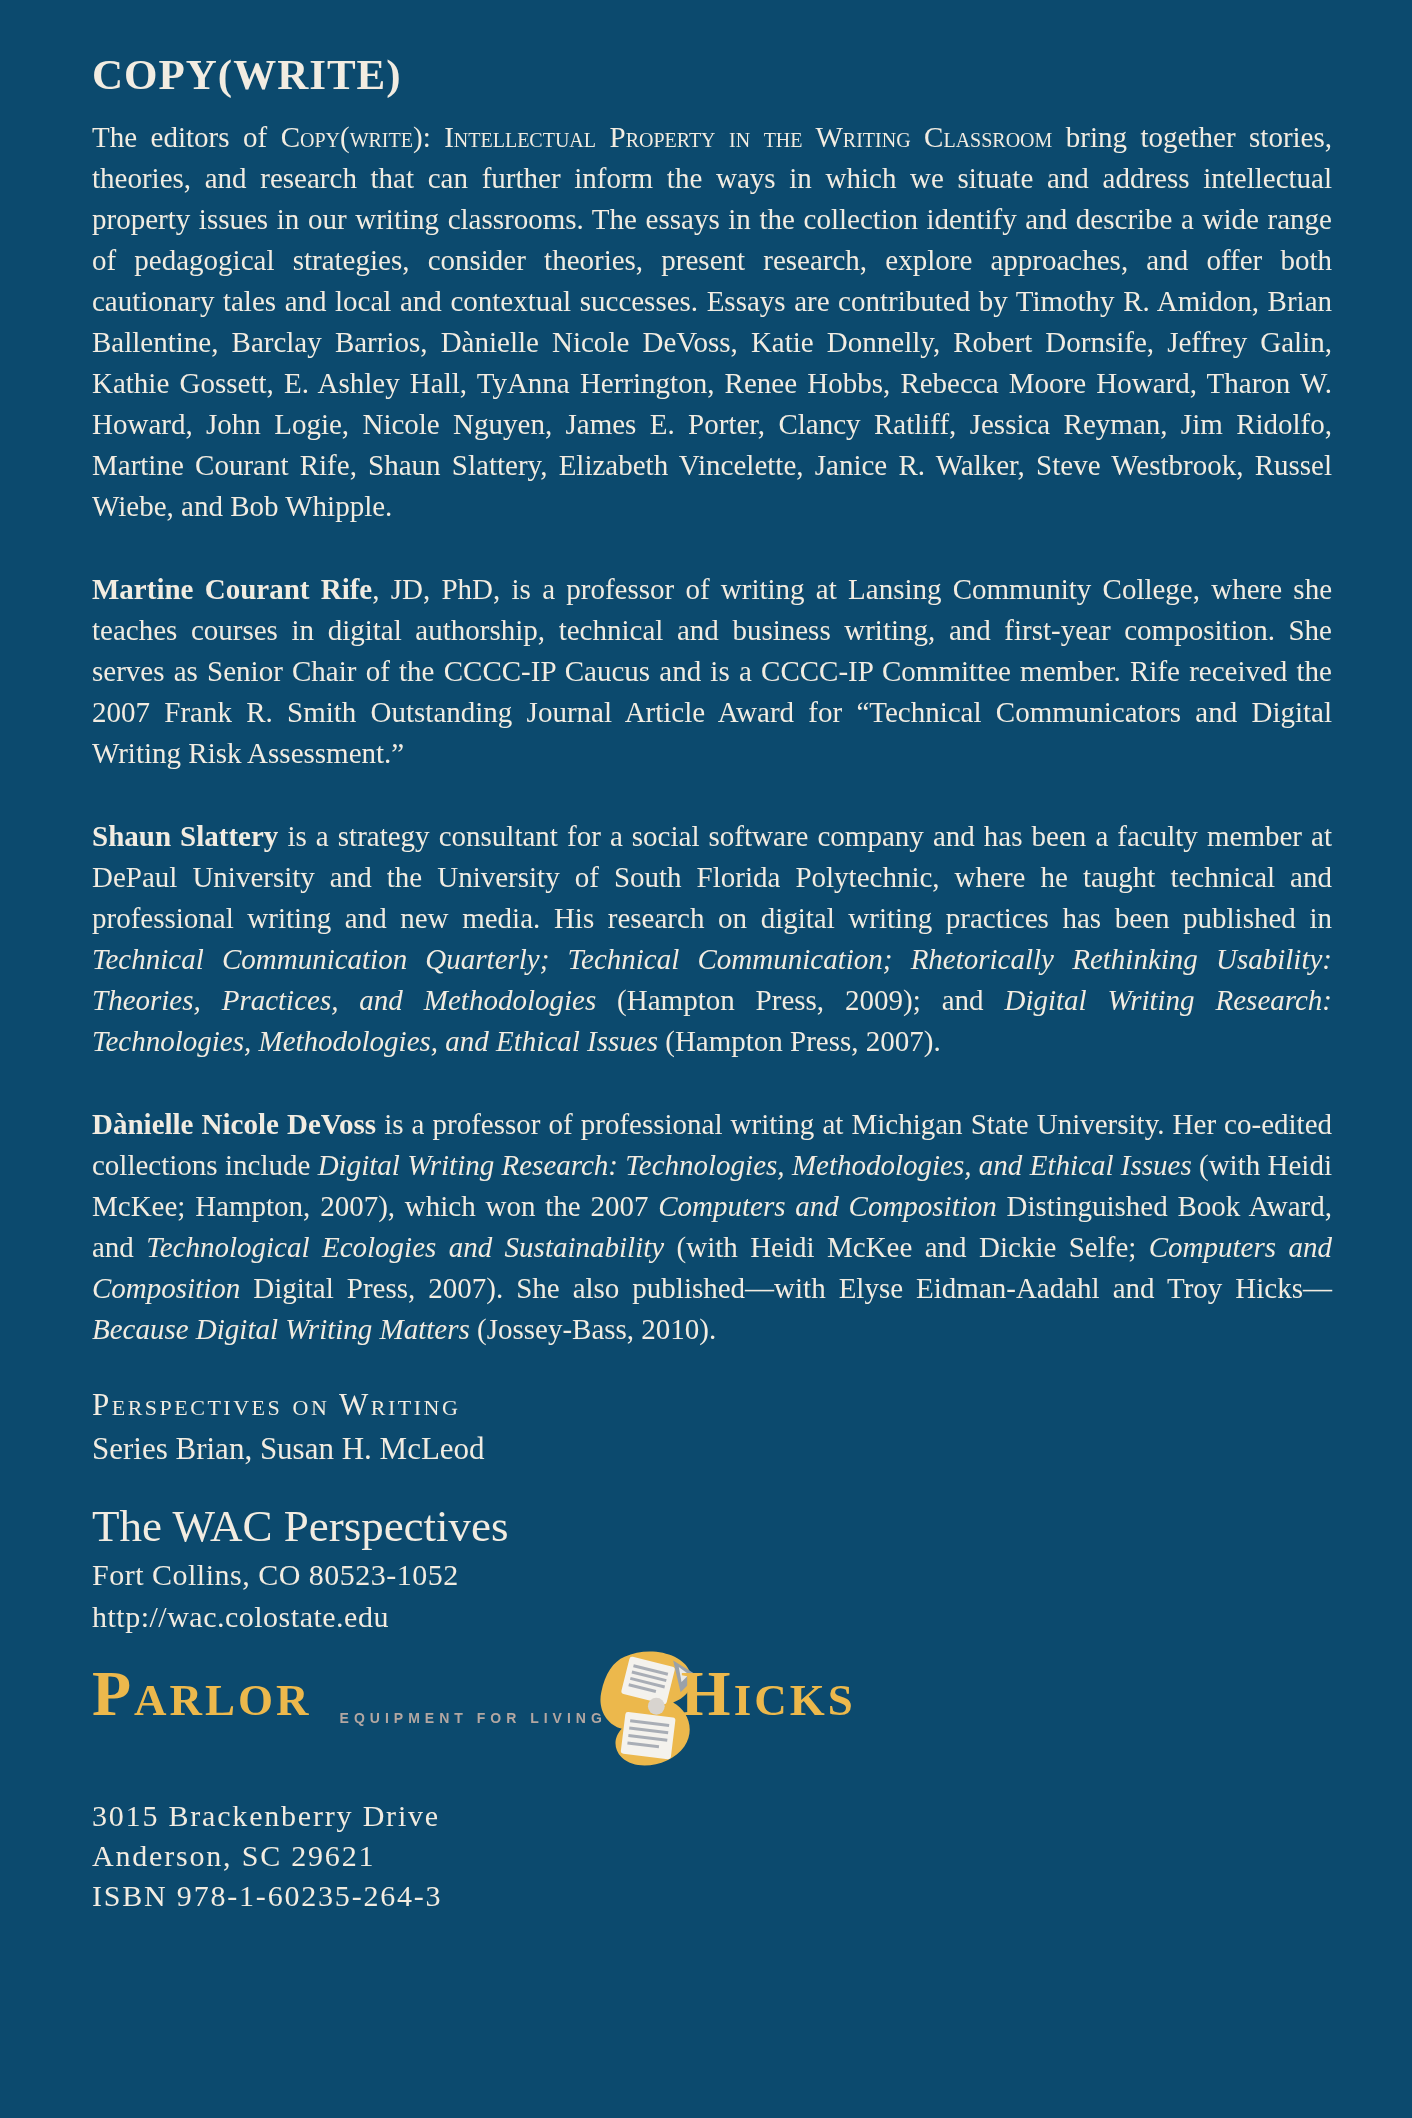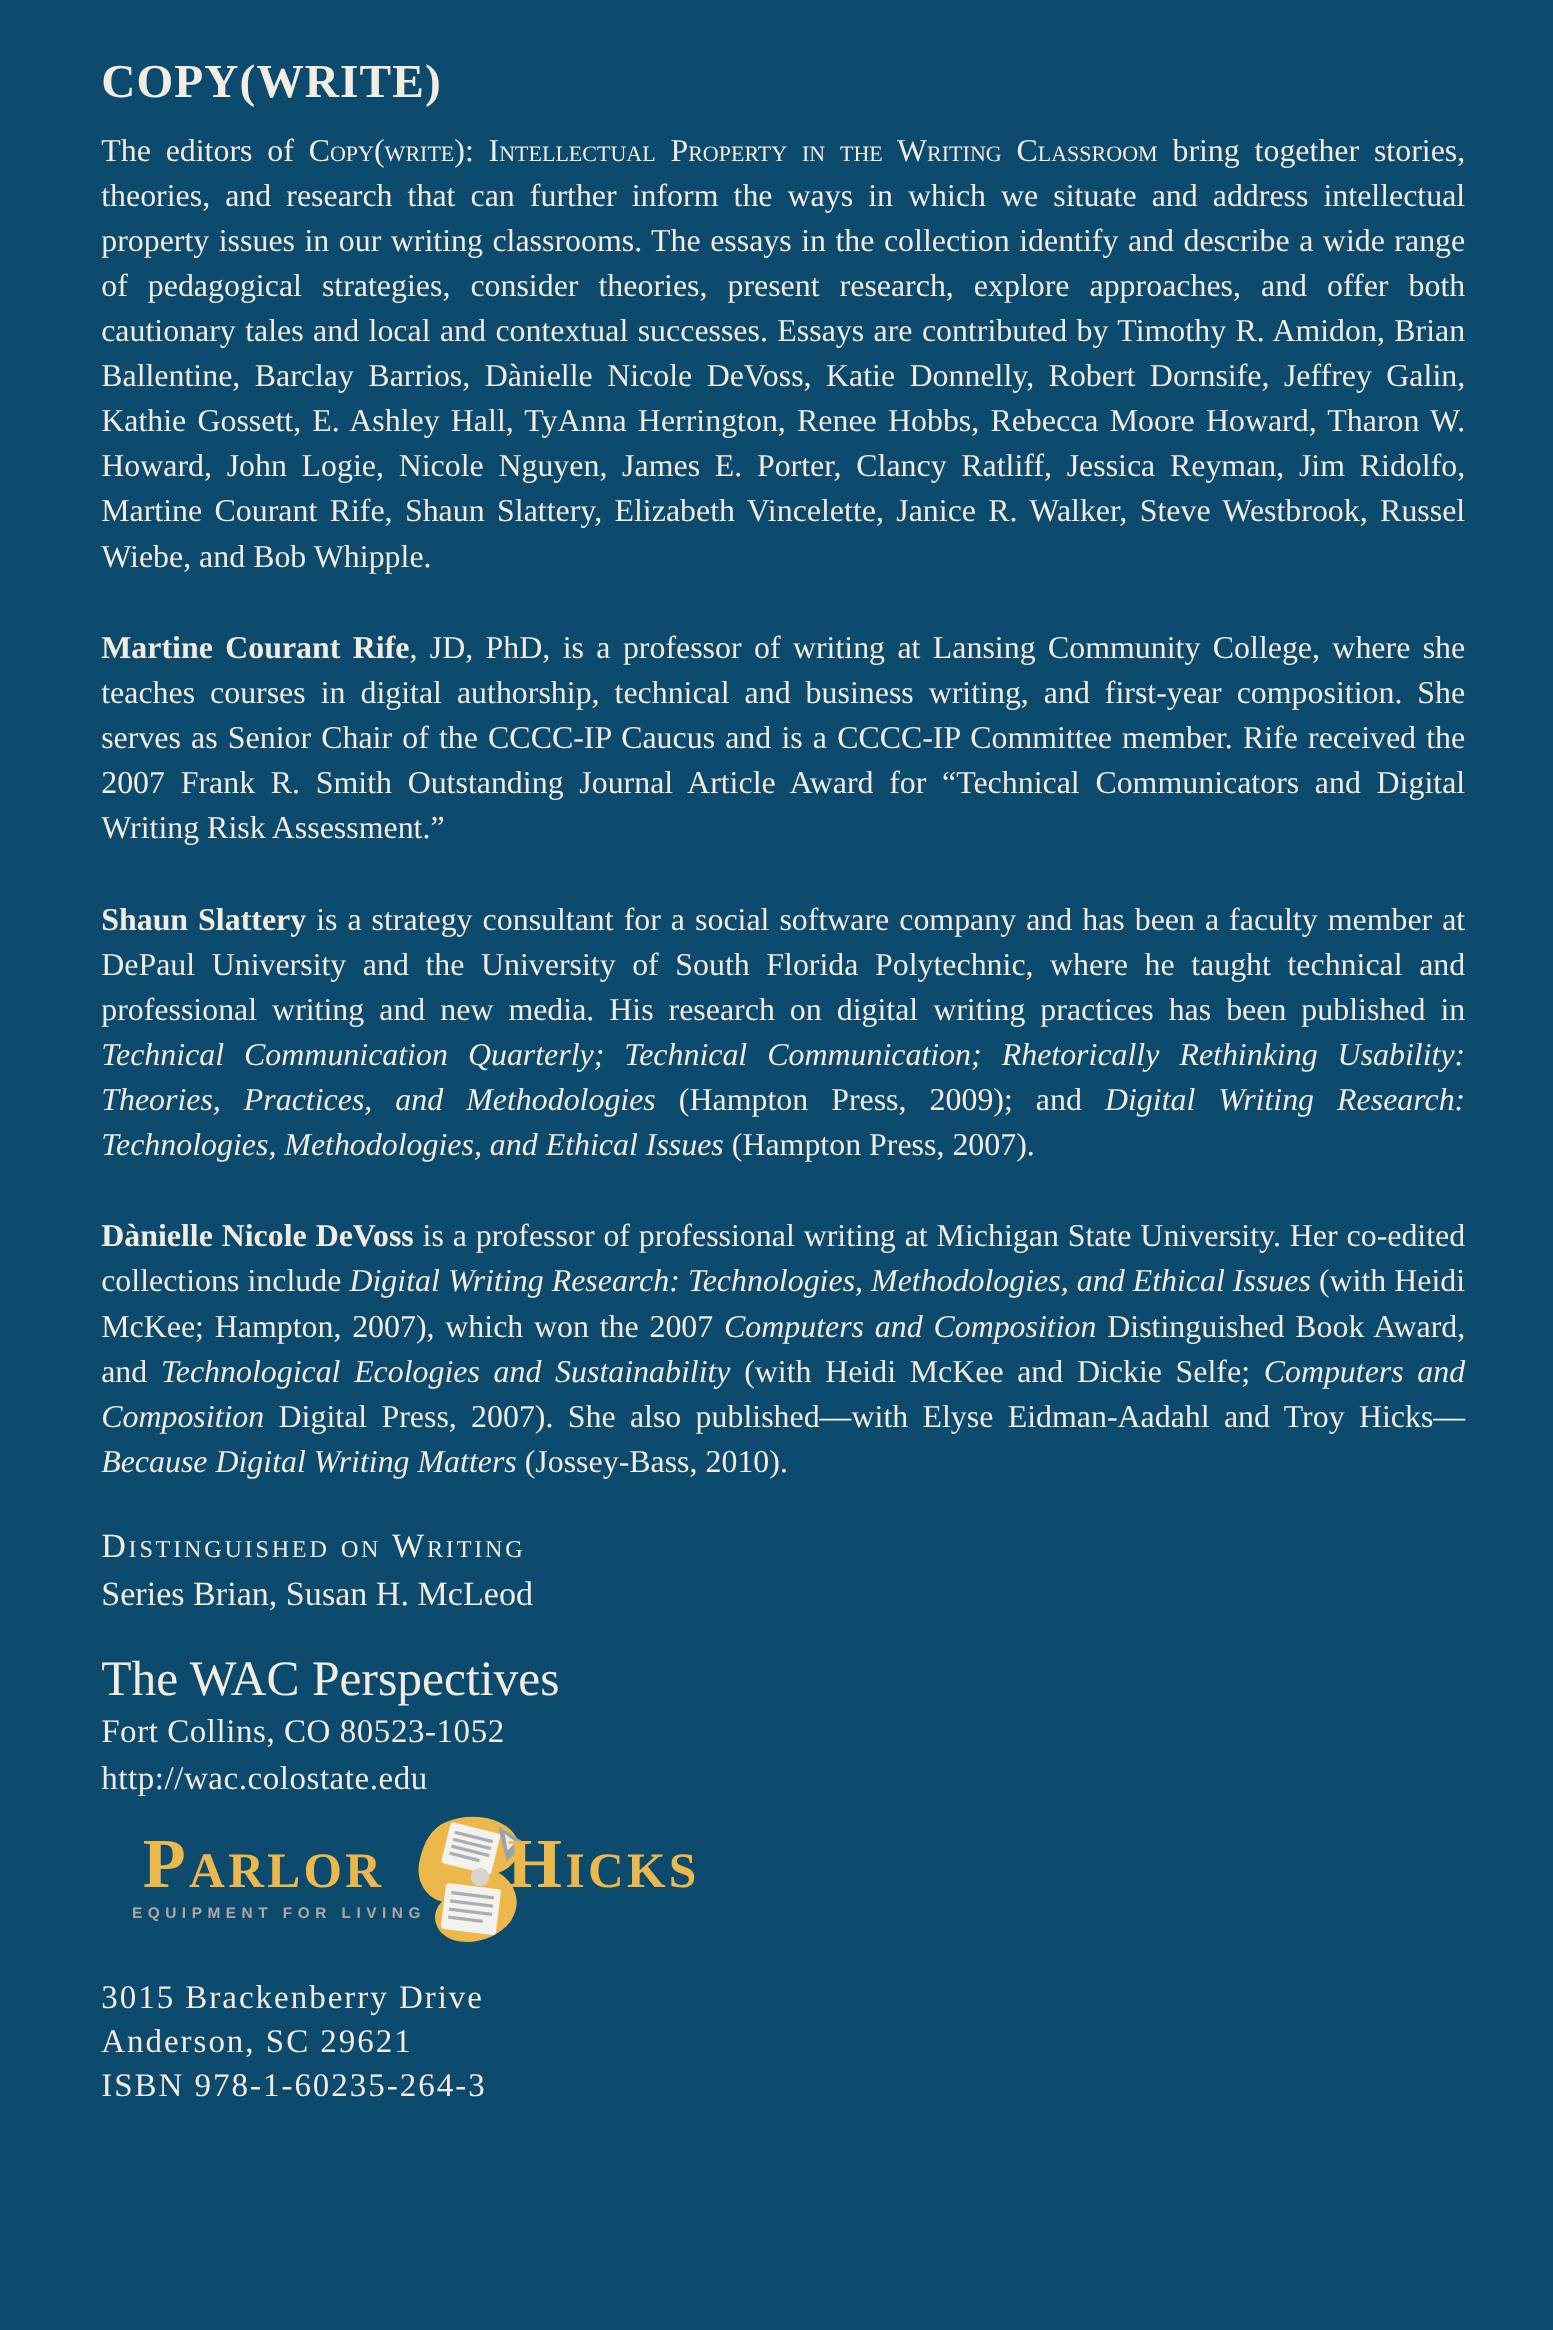--- a/index.html
+++ b/index.html
@@ -55,22 +55,22 @@
     letter-spacing: 0.5px;
   }
   .parlor-logo {
     margin-top: 10px;
     display: flex;
     align-items: flex-start;
     height: 132px;
   }
   .parlor-word-block {
     display: flex;
-    flex-direction: column;
-    align-items: center;
+    flex-direction: row;
+    align-items: flex-end;
     padding-top: 14px;
   }
   .logo-word {
     font-variant: small-caps;
     font-size: 64px;
     line-height: 64px;
     font-weight: 600;
     letter-spacing: 3px;
     color: #ecb84c;
   }
@@ -107,21 +107,21 @@
 
   <p class="body-text"><span>The editors of </span><span class="sc">Copy(write)</span><span>: </span><span class="sc">Intellectual Property in the Writing Classroom</span><span> bring together stories, theories, and research that can further inform the ways in which we situate and address intellectual property issues in our writing classrooms. The essays in the collection identify and describe a wide range of pedagogical strategies, consider theories, present research, explore approaches, and offer both cautionary tales and local and contextual successes. Essays are contributed by Timothy R. Amidon, Brian Ballentine, Barclay Barrios, Dànielle Nicole DeVoss, Katie Donnelly, Robert Dornsife, Jeffrey Galin, Kathie Gossett, E. Ashley Hall, TyAnna Herrington, Renee Hobbs, Rebecca Moore Howard, Tharon W. Howard, John Logie, Nicole Nguyen, James E. Porter, Clancy Ratliff, Jessica Reyman, Jim Ridolfo, Martine Courant Rife, Shaun Slattery, Elizabeth Vincelette, Janice R. Walker, Steve Westbrook, Russel Wiebe, and Bob Whipple.</span></p>
 
   <p class="body-text para-gap"><span class="bold">Martine Courant Rife</span><span>, JD, PhD, is a professor of writing at Lansing Community College, where she teaches courses in digital authorship, technical and business writing, and first-year composition. She serves as Senior Chair of the CCCC-IP Caucus and is a CCCC-IP Committee member. Rife received the 2007 Frank R. Smith Outstanding Journal Article Award for “Technical Communicators and Digital Writing Risk Assessment.”</span></p>
 
   <p class="body-text para-gap"><span class="bold">Shaun Slattery</span><span> is a strategy consultant for a social software company and has been a faculty member at DePaul University and the University of South Florida Polytechnic, where he taught technical and professional writing and new media. His research on digital writing practices has been published in </span><span class="it">Technical Communication Quarterly; Technical Communication; Rhetorically Rethinking Usability: Theories, Practices, and Methodologies</span><span> (Hampton Press, 2009); and </span><span class="it">Digital Writing Research: Technologies, Methodologies, and Ethical Issues</span><span> (Hampton Press, 2007).</span></p>
 
   <p class="body-text para-gap"><span class="bold">Dànielle Nicole DeVoss</span><span> is a professor of professional writing at Michigan State University. Her co-edited collections include </span><span class="it">Digital Writing Research: Technologies, Methodologies, and Ethical Issues</span><span> (with Heidi McKee; Hampton, 2007), which won the 2007 </span><span class="it">Computers and Composition</span><span> Distinguished Book Award, and </span><span class="it">Technological Ecologies and Sustainability</span><span> (with Heidi McKee and Dickie Selfe; </span><span class="it">Computers and Composition</span><span> Digital Press, 2007). She also published—with Elyse Eidman-Aadahl and Troy Hicks—</span><span class="it">Because Digital Writing Matters</span><span> (Jossey-Bass, 2010).</span></p>
 
   <div class="series-block">
-    <div class="series-name">Distinguished on Writing</div>
+    <div class="series-name">Perspectives on Writing</div>
     <div class="series-editor">Series Brian, Susan H. McLeod</div>
   </div>
 
   <div class="publisher-block">
     <div class="publisher-name">The WAC Perspectives</div>
     <div class="publisher-line">Fort Collins, CO 80523-1052</div>
     <div class="publisher-line">http://wac.colostate.edu</div>
   </div>
 
   <div class="parlor-logo">

